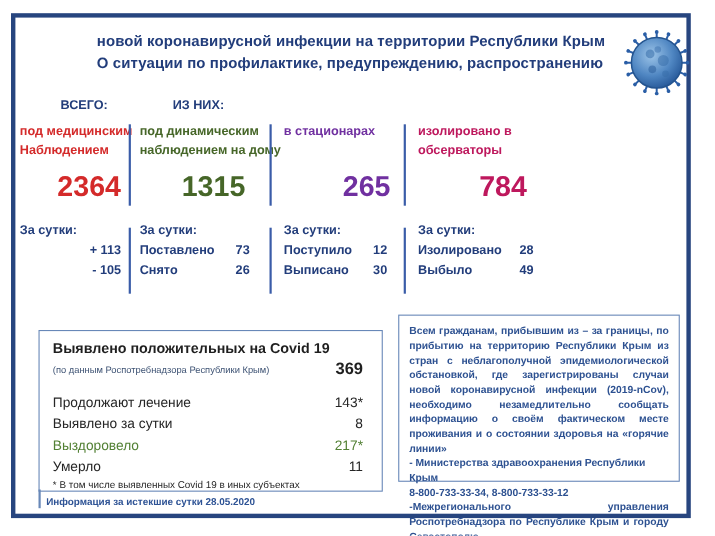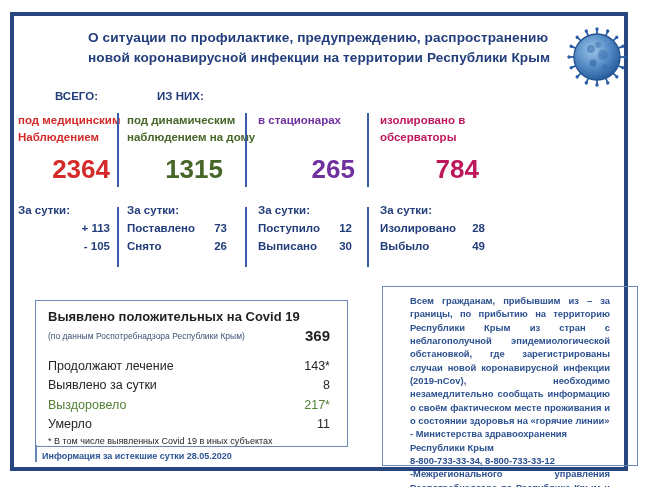--- a/index.html
+++ b/index.html
@@ -43,31 +43,31 @@
   .cb-sub{font-size:8.5px;color:#3E5374;}
   .cb-subval{font-weight:bold;font-size:15px;color:#1F1F1F;}
   .cb-rows{margin-top:13px;}
   .cb-row{display:flex;justify-content:space-between;font-size:12.5px;color:#262626;line-height:1.55;}
   .cb-row.green, .cb-row.green span{color:#538135;}
   .cb-foot{font-size:9px;color:#262626;margin-top:1px;}
   
   .info-tick{left:35px;top:445px;width:2px;height:17px;background:#6888B8;}
   .info-note{left:42px;top:451px;font-size:9px;font-weight:bold;color:#2E5395;}
   
-  .hotline-box{left:362px;top:286px;width:256px;height:180px;border:1.5px solid #6888B8;box-sizing:border-box;padding:7px 27px;color:#2D5191;font-size:9.4px;font-weight:bold;line-height:1.42;margin-left:20px;}
+  .hotline-box{left:362px;top:286px;width:256px;height:152px;border:1.5px solid #6888B8;box-sizing:border-box;padding:7px 9px;color:#2D5191;font-size:9.4px;font-weight:bold;line-height:1.42;}
   .just{text-align:justify;}
 </style>
 </head>
 <body>
 
 <div class="abs frame"></div>
 
 <div class="abs title">
+  <div>новой коронавирусной инфекции на территории Республики Крым</div>
   <div>О ситуации по профилактике, предупреждению, распространению</div>
-  <div>новой коронавирусной инфекции на территории Республики Крым</div>
 </div>
 
 <svg class="abs virus" width="66" height="66" viewBox="0 0 66 66">
   <defs>
     <radialGradient id="vg" cx="40%" cy="35%" r="75%">
       <stop offset="0" stop-color="#9CC4E8"></stop>
       <stop offset="0.55" stop-color="#4F86C2"></stop>
       <stop offset="1" stop-color="#1D4E8F"></stop>
     </radialGradient>
   </defs>

